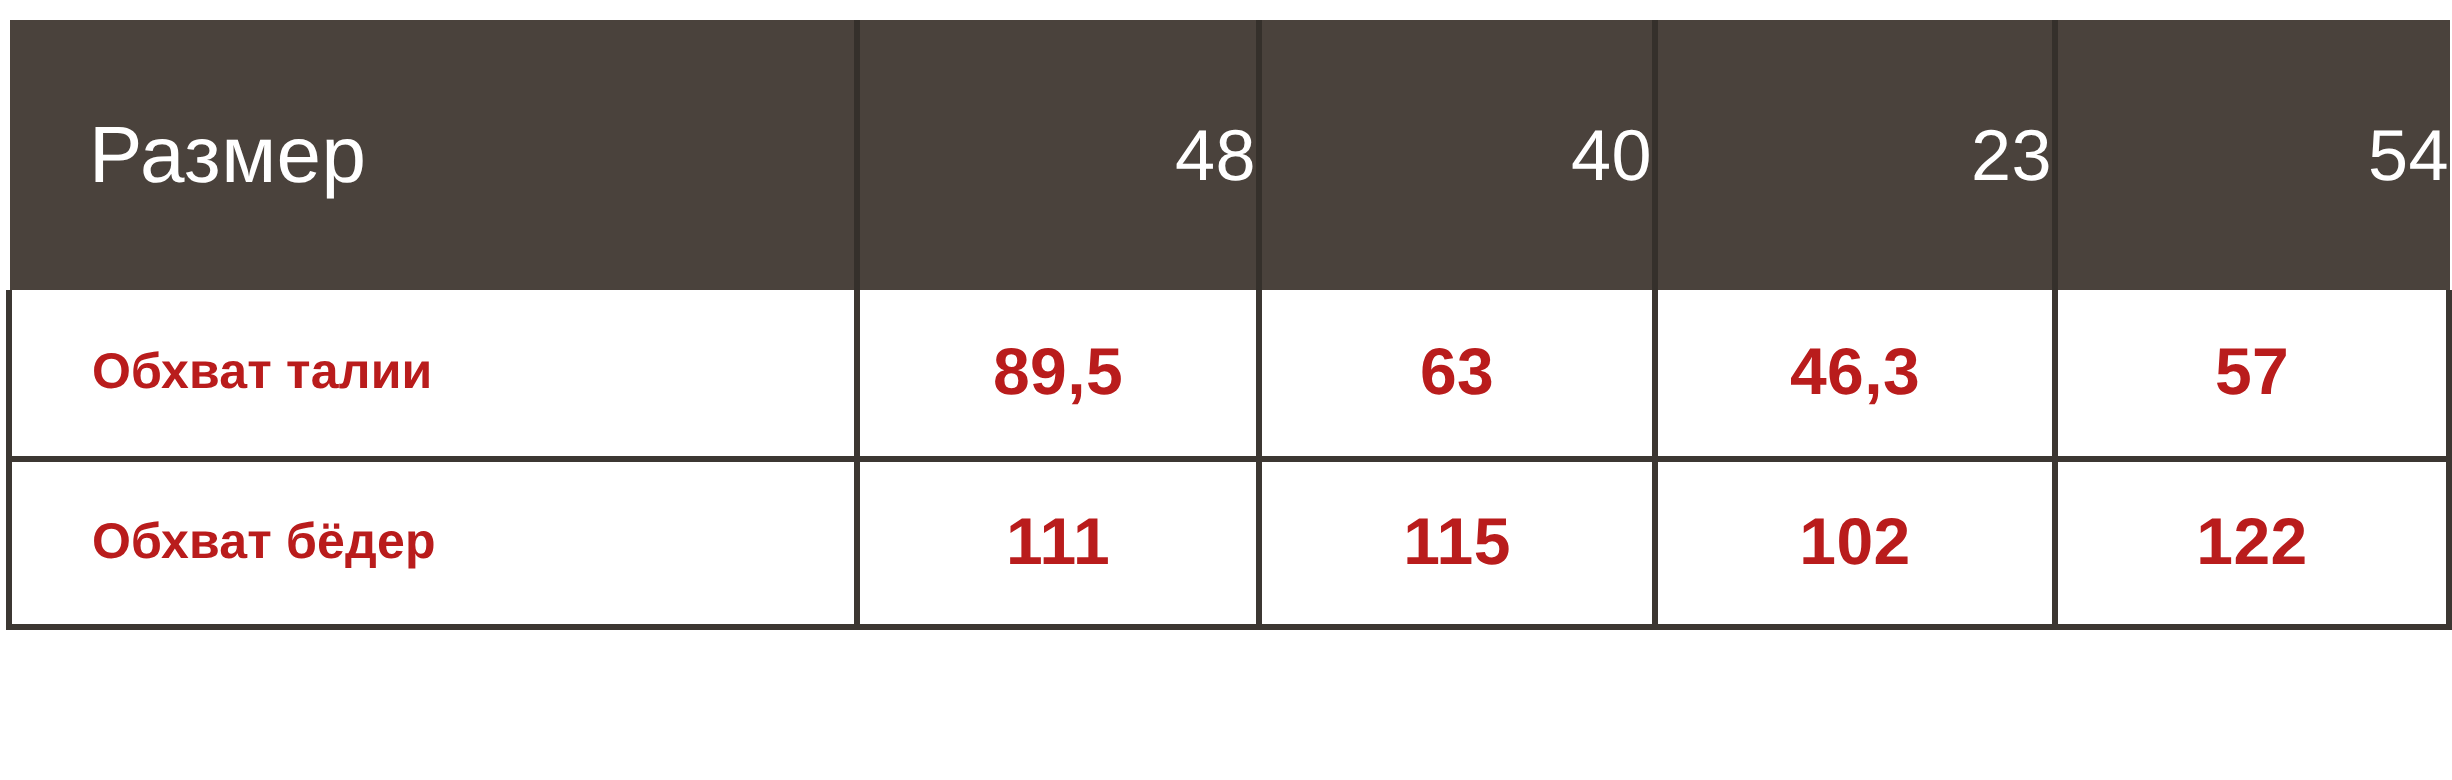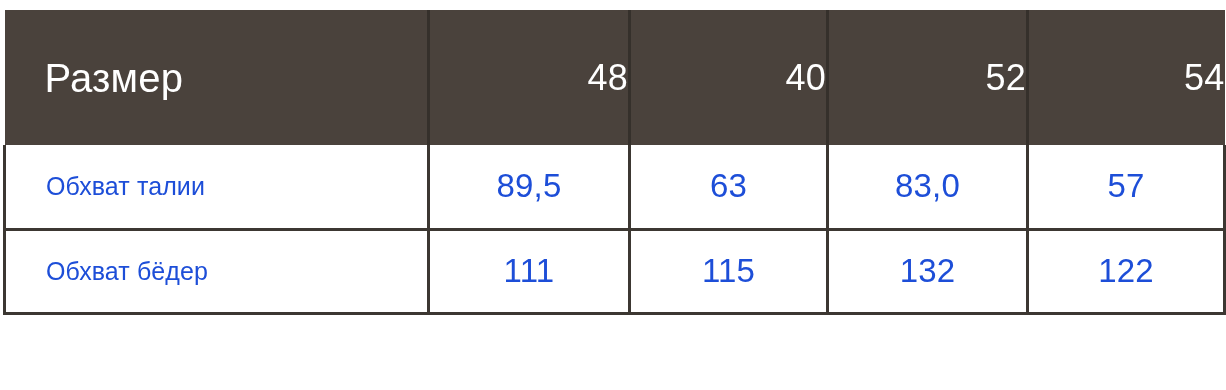--- a/index.html
+++ b/index.html
@@ -69,26 +69,26 @@
     border-left: 3px solid #35302B;
   }
 
   
   tbody tr.data-row {
     height: 84px;
     background: #FFFFFF;
   }
   tbody tr.data-row td {
     background: #FFFFFF;
-    color: #1d4ed8;
+    color: #b91c1c;
     padding: 4px;
     vertical-align: middle;
     border-bottom: 3px solid #3C3732;
     border-left: 3px solid #3C3732;
-    font-weight: 400;
+    font-weight: 700;
   }
   tbody tr.data-row td.cell-label {
     text-align: left;
     padding-left: 40px;
     font-size: 25px;
     letter-spacing: 0.1px;
     border-left: 3px solid #3C3732;
   }
   tbody tr.data-row td.cell-value {
     text-align: center;
@@ -110,37 +110,37 @@
       <col class="c-v1">
       <col class="c-v2">
       <col class="c-v3">
     </colgroup>
 
     <thead>
       <tr class="header-row">
         <th class="th-label">Размер</th>
         <th class="th-size">48</th>
         <th class="th-size">40</th>
-        <th class="th-size">52</th>
+        <th class="th-size">23</th>
         <th class="th-size">54</th>
       </tr>
     </thead>
 
     <tbody>
       <tr class="data-row">
         <td class="cell-label">Обхват талии</td>
         <td class="cell-value">89,5</td>
         <td class="cell-value">63</td>
-        <td class="cell-value">83,0</td>
+        <td class="cell-value">46,3</td>
         <td class="cell-value last-col">57</td>
       </tr>
 
       <tr class="data-row">
         <td class="cell-label">Обхват бёдер</td>
         <td class="cell-value">111</td>
         <td class="cell-value">115</td>
-        <td class="cell-value">132</td>
+        <td class="cell-value">102</td>
         <td class="cell-value last-col">122</td>
       </tr>
 
     </tbody>
   </table>
 </div>
 
 </body></html>

